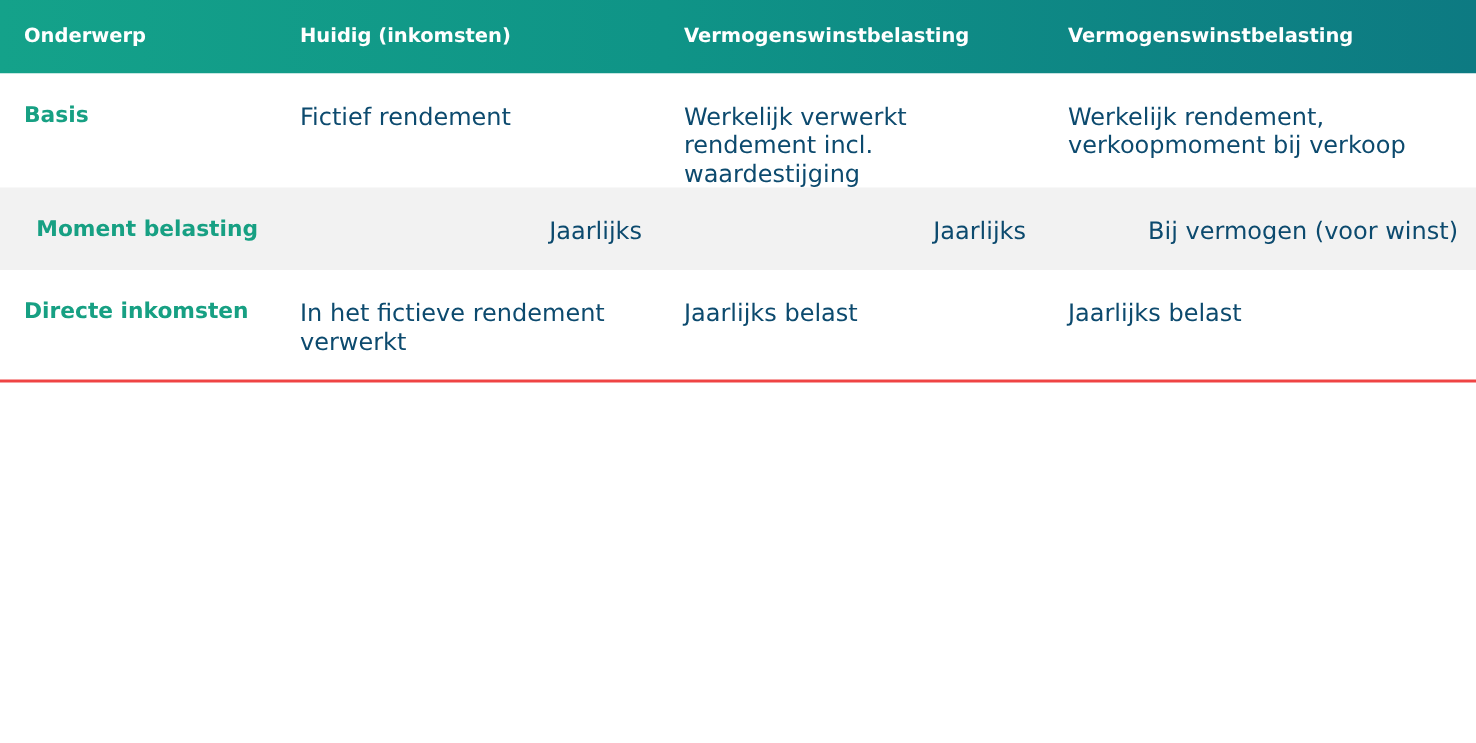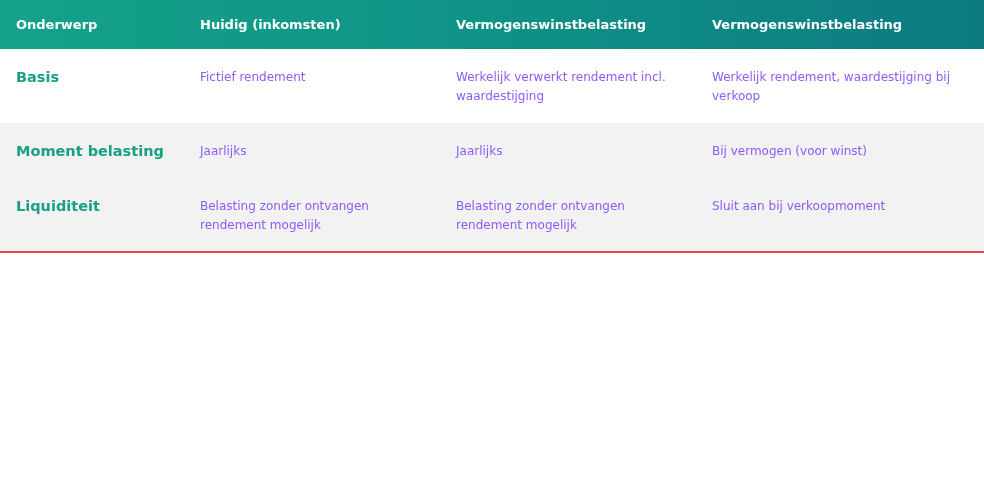--- a/index.html
+++ b/index.html
@@ -21,33 +21,33 @@
     thead th {
       color: #ffffff;
       font-size: 13px;
       font-weight: bold;
       text-align: left;
       padding: 0 0 0 16px;
       vertical-align: middle;
       letter-spacing: 0;
     }
     tbody td {
-      font-size: 12px;
+      font-size: 16px;
       line-height: 19px;
-      color: #8b5cf6;
+      color: #0c4a6e;
       vertical-align: top;
       padding: 19px 12px 0 16px;
     }
     tbody td.label {
       color: #17a083;
       font-weight: bold;
       font-size: 14.5px;
     }
     tbody tr.odd { background: #ffffff; margin-left: 48px; }
-    tbody tr.even { background: #f2f2f2; }
+    tbody tr.even { background: #f2f2f2; text-align: right; }
     tr.h74 { height: 74px; }
     tr.h55 { height: 55px; }
     tr.h56 { height: 55px; }
   </style>
 </head>
 <body>
 
 <table class="cmp">
   <colgroup>
     <col class="c0">
@@ -61,28 +61,28 @@
       <th>Huidig (inkomsten)</th>
       <th>Vermogenswinstbelasting</th>
       <th>Vermogenswinstbelasting</th>
     </tr>
   </thead>
   <tbody>
     <tr class="odd h74">
       <td class="label">Basis</td>
       <td>Fictief rendement</td>
       <td>Werkelijk verwerkt rendement incl. waardestijging</td>
-      <td>Werkelijk rendement, waardestijging bij verkoop</td>
+      <td>Werkelijk rendement, verkoopmoment bij verkoop</td>
     </tr>
     <tr class="even h55">
       <td class="label">Moment belasting</td>
       <td>Jaarlijks</td>
       <td>Jaarlijks</td>
       <td>Bij vermogen (voor winst)</td>
     </tr>
-    <tr class="even h74">
-      <td class="label">Liquiditeit</td>
-      <td>Belasting zonder ontvangen rendement mogelijk</td>
-      <td>Belasting zonder ontvangen rendement mogelijk</td>
-      <td>Sluit aan bij verkoopmoment</td>
+    <tr class="odd h74">
+      <td class="label">Directe inkomsten</td>
+      <td>In het fictieve rendement verwerkt</td>
+      <td>Jaarlijks belast</td>
+      <td>Jaarlijks belast</td>
     </tr>
   </tbody>
 </table>
 
 </body></html>

